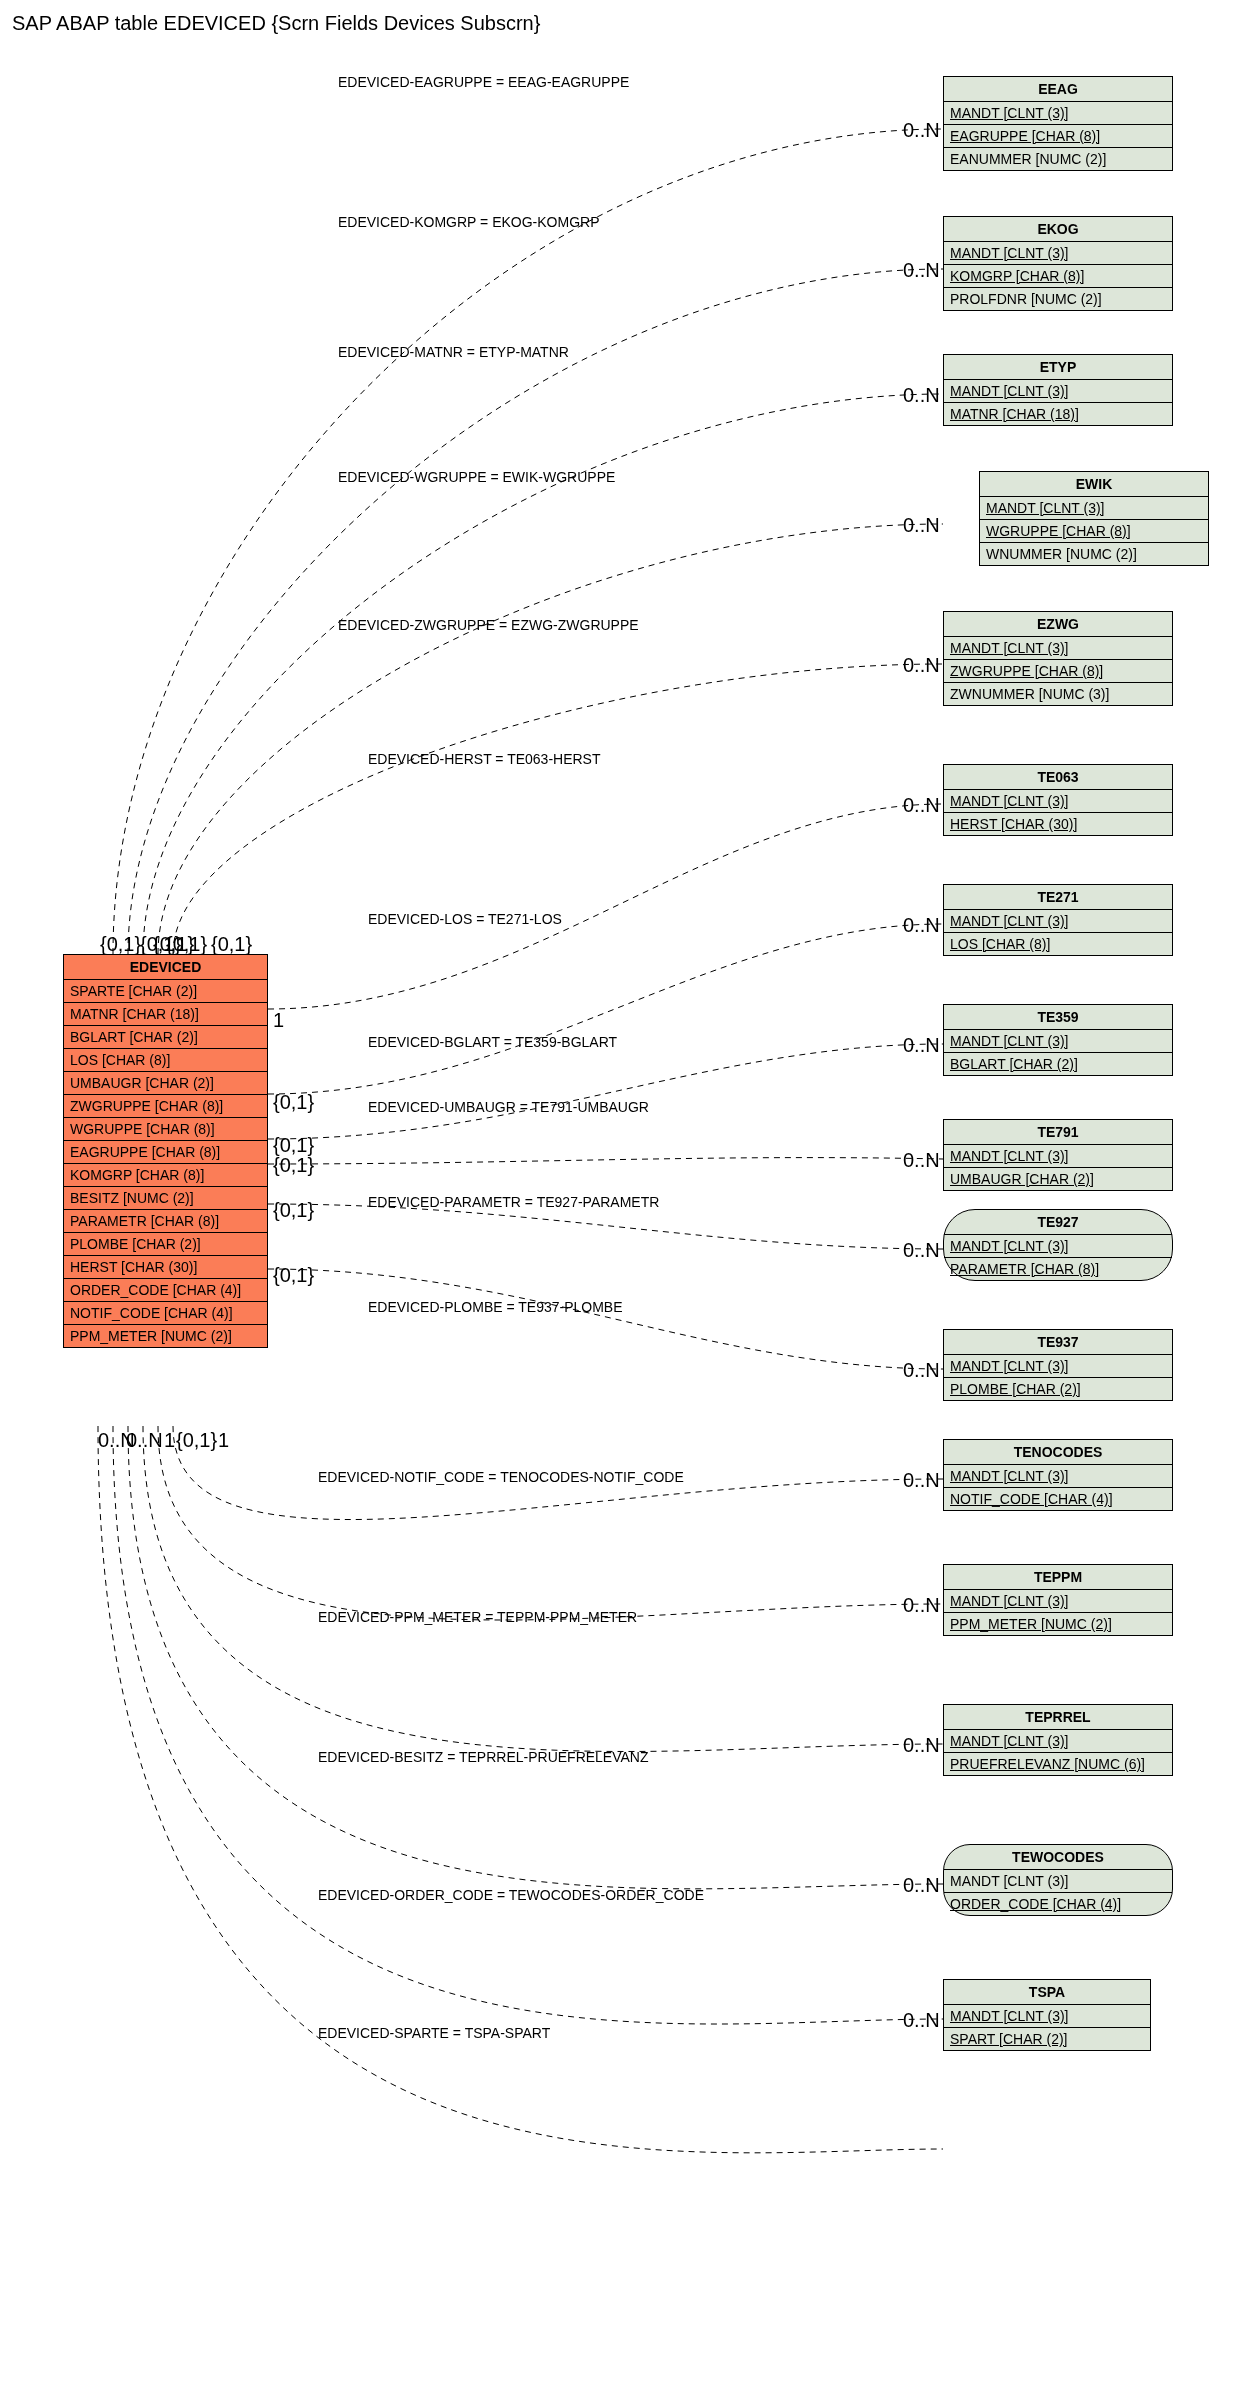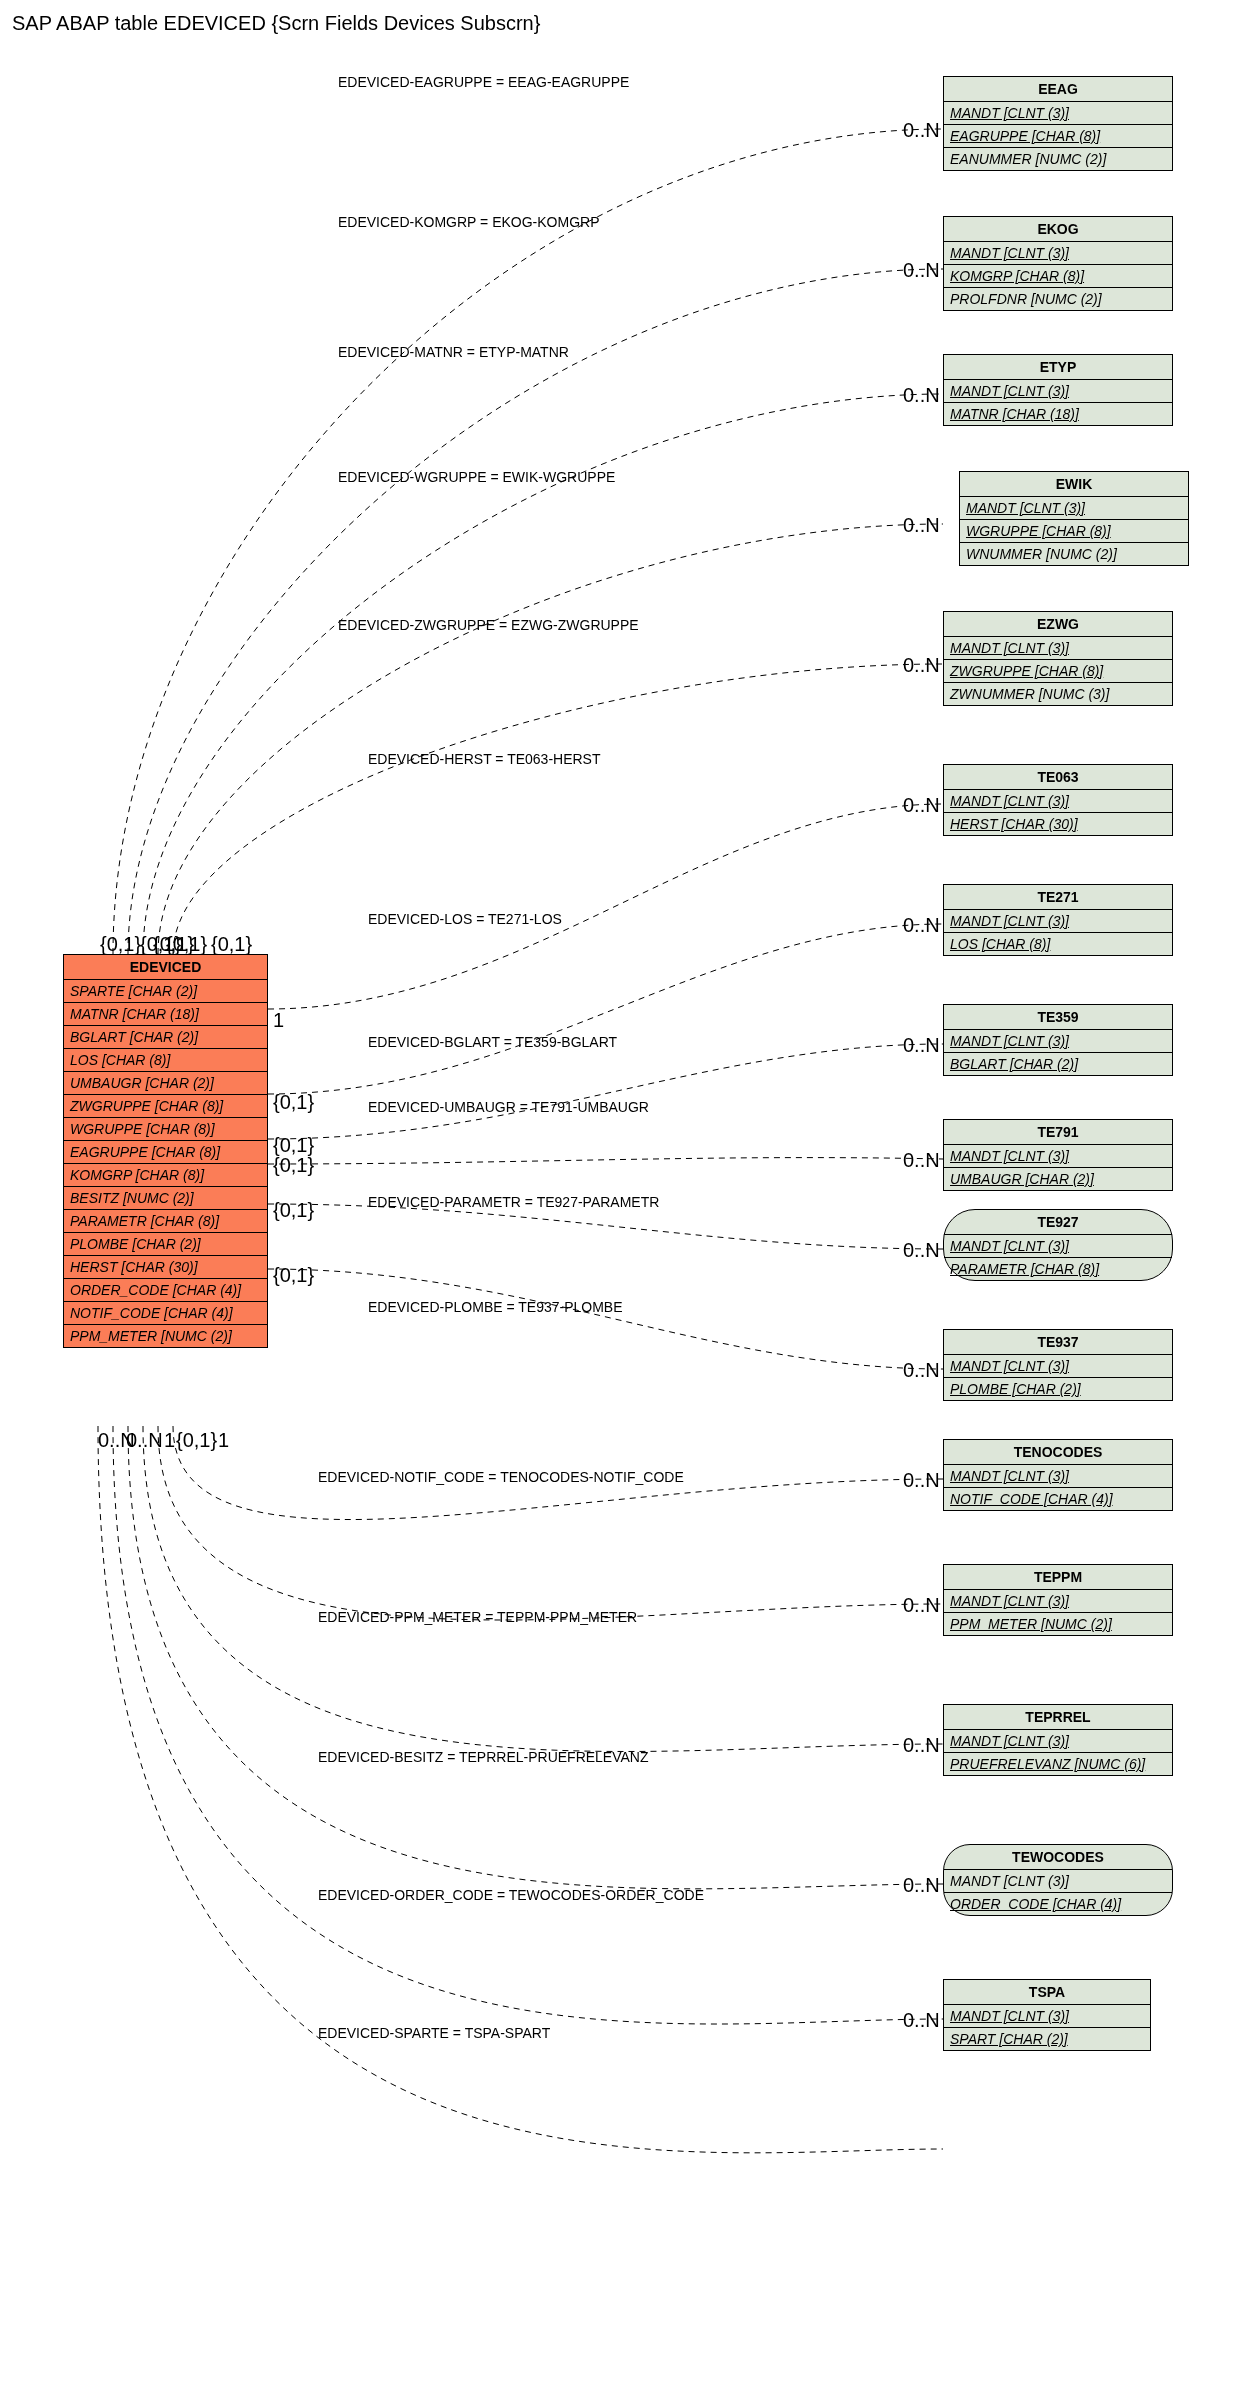--- a/index.html
+++ b/index.html
@@ -14,21 +14,20 @@
     display: flex;
     flex-direction: column;
   }
   .entity .hdr {
     font-weight: bold;
     text-align: center;
     padding: 4px 6px;
     border-bottom: 1px solid #000;
   }
   .entity .row {
-    font-style: italic;
     padding: 3px 6px;
     border-bottom: 1px solid #000;
     white-space: nowrap;
   }
   .entity .row.u { text-decoration: underline; }
   .entity .row:last-child { border-bottom: none; }
 
   .orange { background: #fb7d57; }
   .green  { background: #dde6d9; }
 
@@ -141,21 +140,21 @@
       </div>
       <span class="card" style="left: 895px; top: 210px;">0..N</span>
       <span class="lbl" style="top: 165px; left: 330px;">EDEVICED-KOMGRP = EKOG-KOMGRP</span>
       <div class="entity green" style="left: 935px; top: 305px; width: 230px;">
         <div class="hdr">ETYP</div>
         <div class="row u">MANDT [CLNT (3)]</div>
         <div class="row u">MATNR [CHAR (18)]</div>
       </div>
       <span class="card" style="left: 895px; top: 335px;">0..N</span>
       <span class="lbl" style="top: 295px; left: 330px;">EDEVICED-MATNR = ETYP-MATNR</span>
-      <div class="entity green" style="left: 951px; top: 422px; width: 230px;">
+      <div class="entity green" style="left: 971px; top: 422px; width: 230px;">
         <div class="hdr">EWIK</div>
         <div class="row u">MANDT [CLNT (3)]</div>
         <div class="row u">WGRUPPE [CHAR (8)]</div>
         <div class="row">WNUMMER [NUMC (2)]</div>
       </div>
       <span class="card" style="left: 895px; top: 465px;">0..N</span>
       <span class="lbl" style="top: 420px; left: 330px;">EDEVICED-WGRUPPE = EWIK-WGRUPPE</span>
       <div class="entity green" style="left: 935px; top: 562px; width: 230px;">
         <div class="hdr">EZWG</div>
         <div class="row u">MANDT [CLNT (3)]</div>

